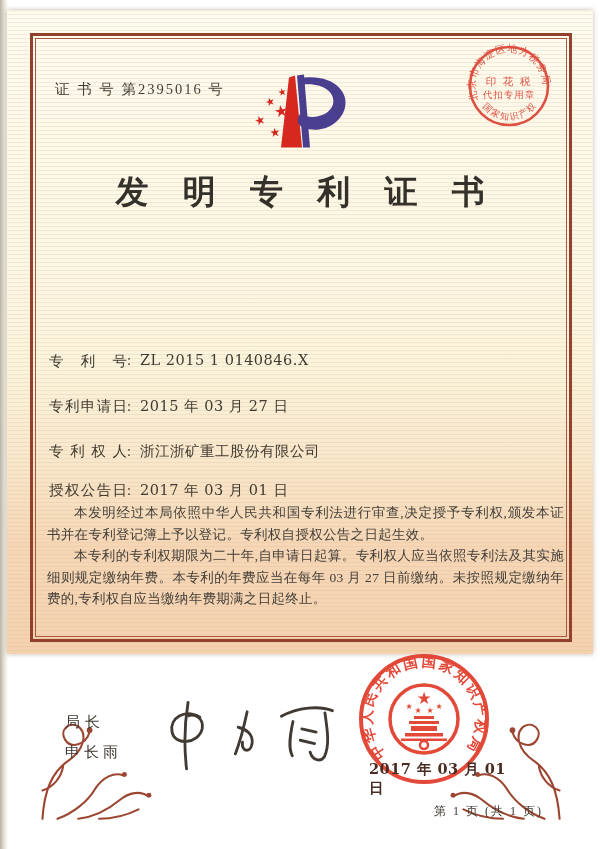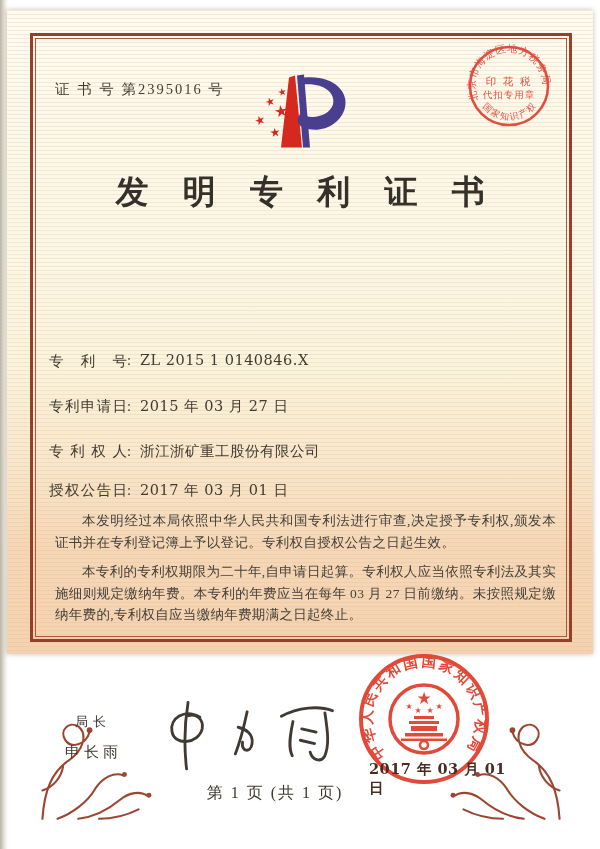--- a/index.html
+++ b/index.html
@@ -27,38 +27,38 @@
     font-size:33px;font-weight:600;letter-spacing:13px;text-indent:13px;color:#34302a;}
 
   .row{position:absolute;left:42px;right:30px;font-size:14.5px;color:#403a30;}
   .row .flabel{display:inline-block;width:78px;text-align:justify;text-align-last:justify;vertical-align:top;}
   .row .colon{margin-right:9px;}
   .row .fvalue{font-family:"DejaVu Serif","Liberation Serif",serif;letter-spacing:.5px;}
   .r0{top:238px}.r1{top:292px}.r2{top:342px}.r3{top:387px}.r4{top:432px}.r5{top:471px}
 
   .body-text{position:absolute;left:40px;top:492px;width:517px;color:#46403a;
     font-size:13.5px;line-height:21.5px;text-align:justify;letter-spacing:.3px;}
-  .body-text p{margin:8px;text-indent:2em;}
+  .body-text p{margin:0;text-indent:2em;}
 
-  .sig-title{position:absolute;left:58px;top:703px;font-size:13px;letter-spacing:5px;color:#3e382f;margin-left:10px;}
+  .sig-title{position:absolute;left:58px;top:703px;font-size:15px;letter-spacing:5px;color:#3e382f;}
   .sig-name{position:absolute;left:58px;top:733px;font-size:15px;letter-spacing:4px;color:#3e382f;}
   .sig-script{position:absolute;left:150px;top:684px;width:180px;height:82px;transform:rotate(-2deg);}
 
   .seal-big{position:absolute;left:332px;top:624px;width:170px;height:170px;z-index:3;opacity:.92;}
   .seal-date{position:absolute;left:362px;top:750px;width:140px;z-index:4;
     font-size:14.5px;font-weight:600;letter-spacing:.5px;color:#492c22;
     font-family:"DejaVu Serif",serif;}
   .tax-stamp{position:absolute;left:447px;top:21px;width:110px;height:110px;z-index:3;opacity:.88;}
 
   .flourish{position:absolute;width:132px;height:144px;z-index:1;}
   .flourish.fl-left{left:26px;top:668px;}
   .flourish.fl-right{right:24px;top:668px;transform:scaleX(-1);}
 
-  .footer{position:absolute;left:0;width:536px;top:773px;text-align:center;
-    font-size:16px;letter-spacing:2px;color:#3d372d;}
+  .footer{position:absolute;left:0;width:536px;top:793px;text-align:right;
+    font-size:12px;letter-spacing:2px;color:#3d372d;}
 </style>
 </head>
 <body>
 
 <div class="scan-edge-left"></div>
 
 <div class="paper">
   <div class="texture"></div>
 
   <div class="frame">

